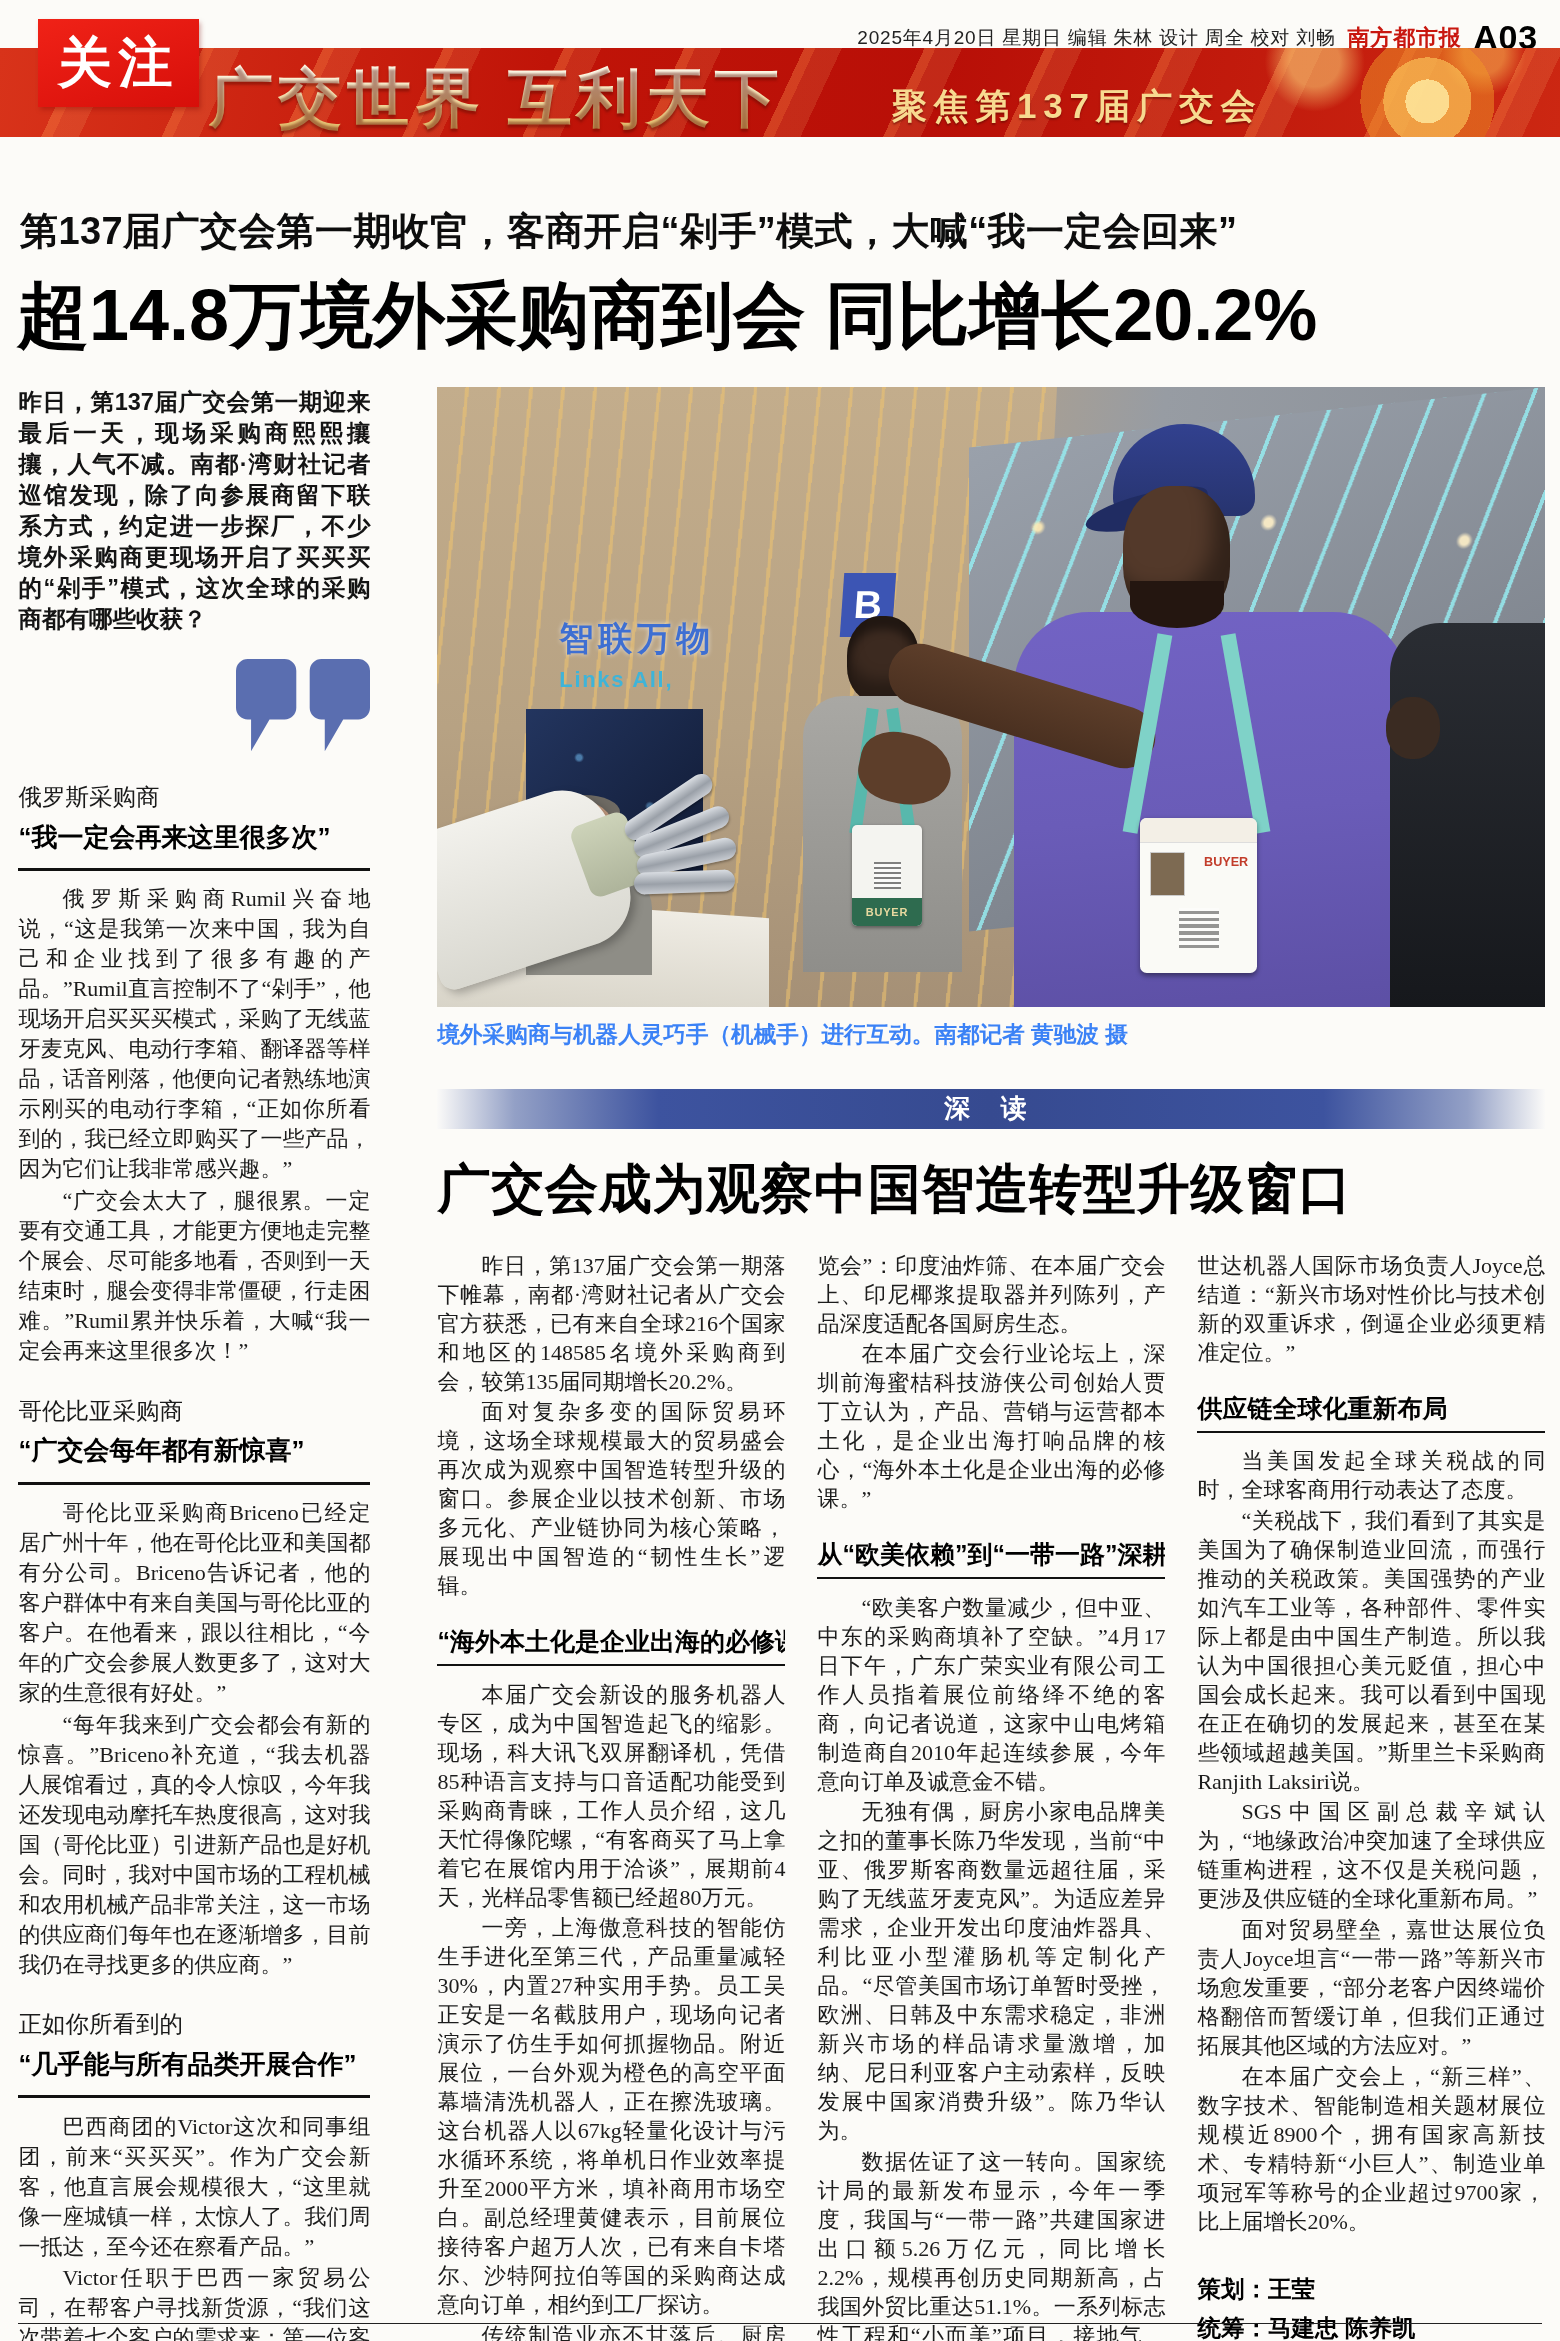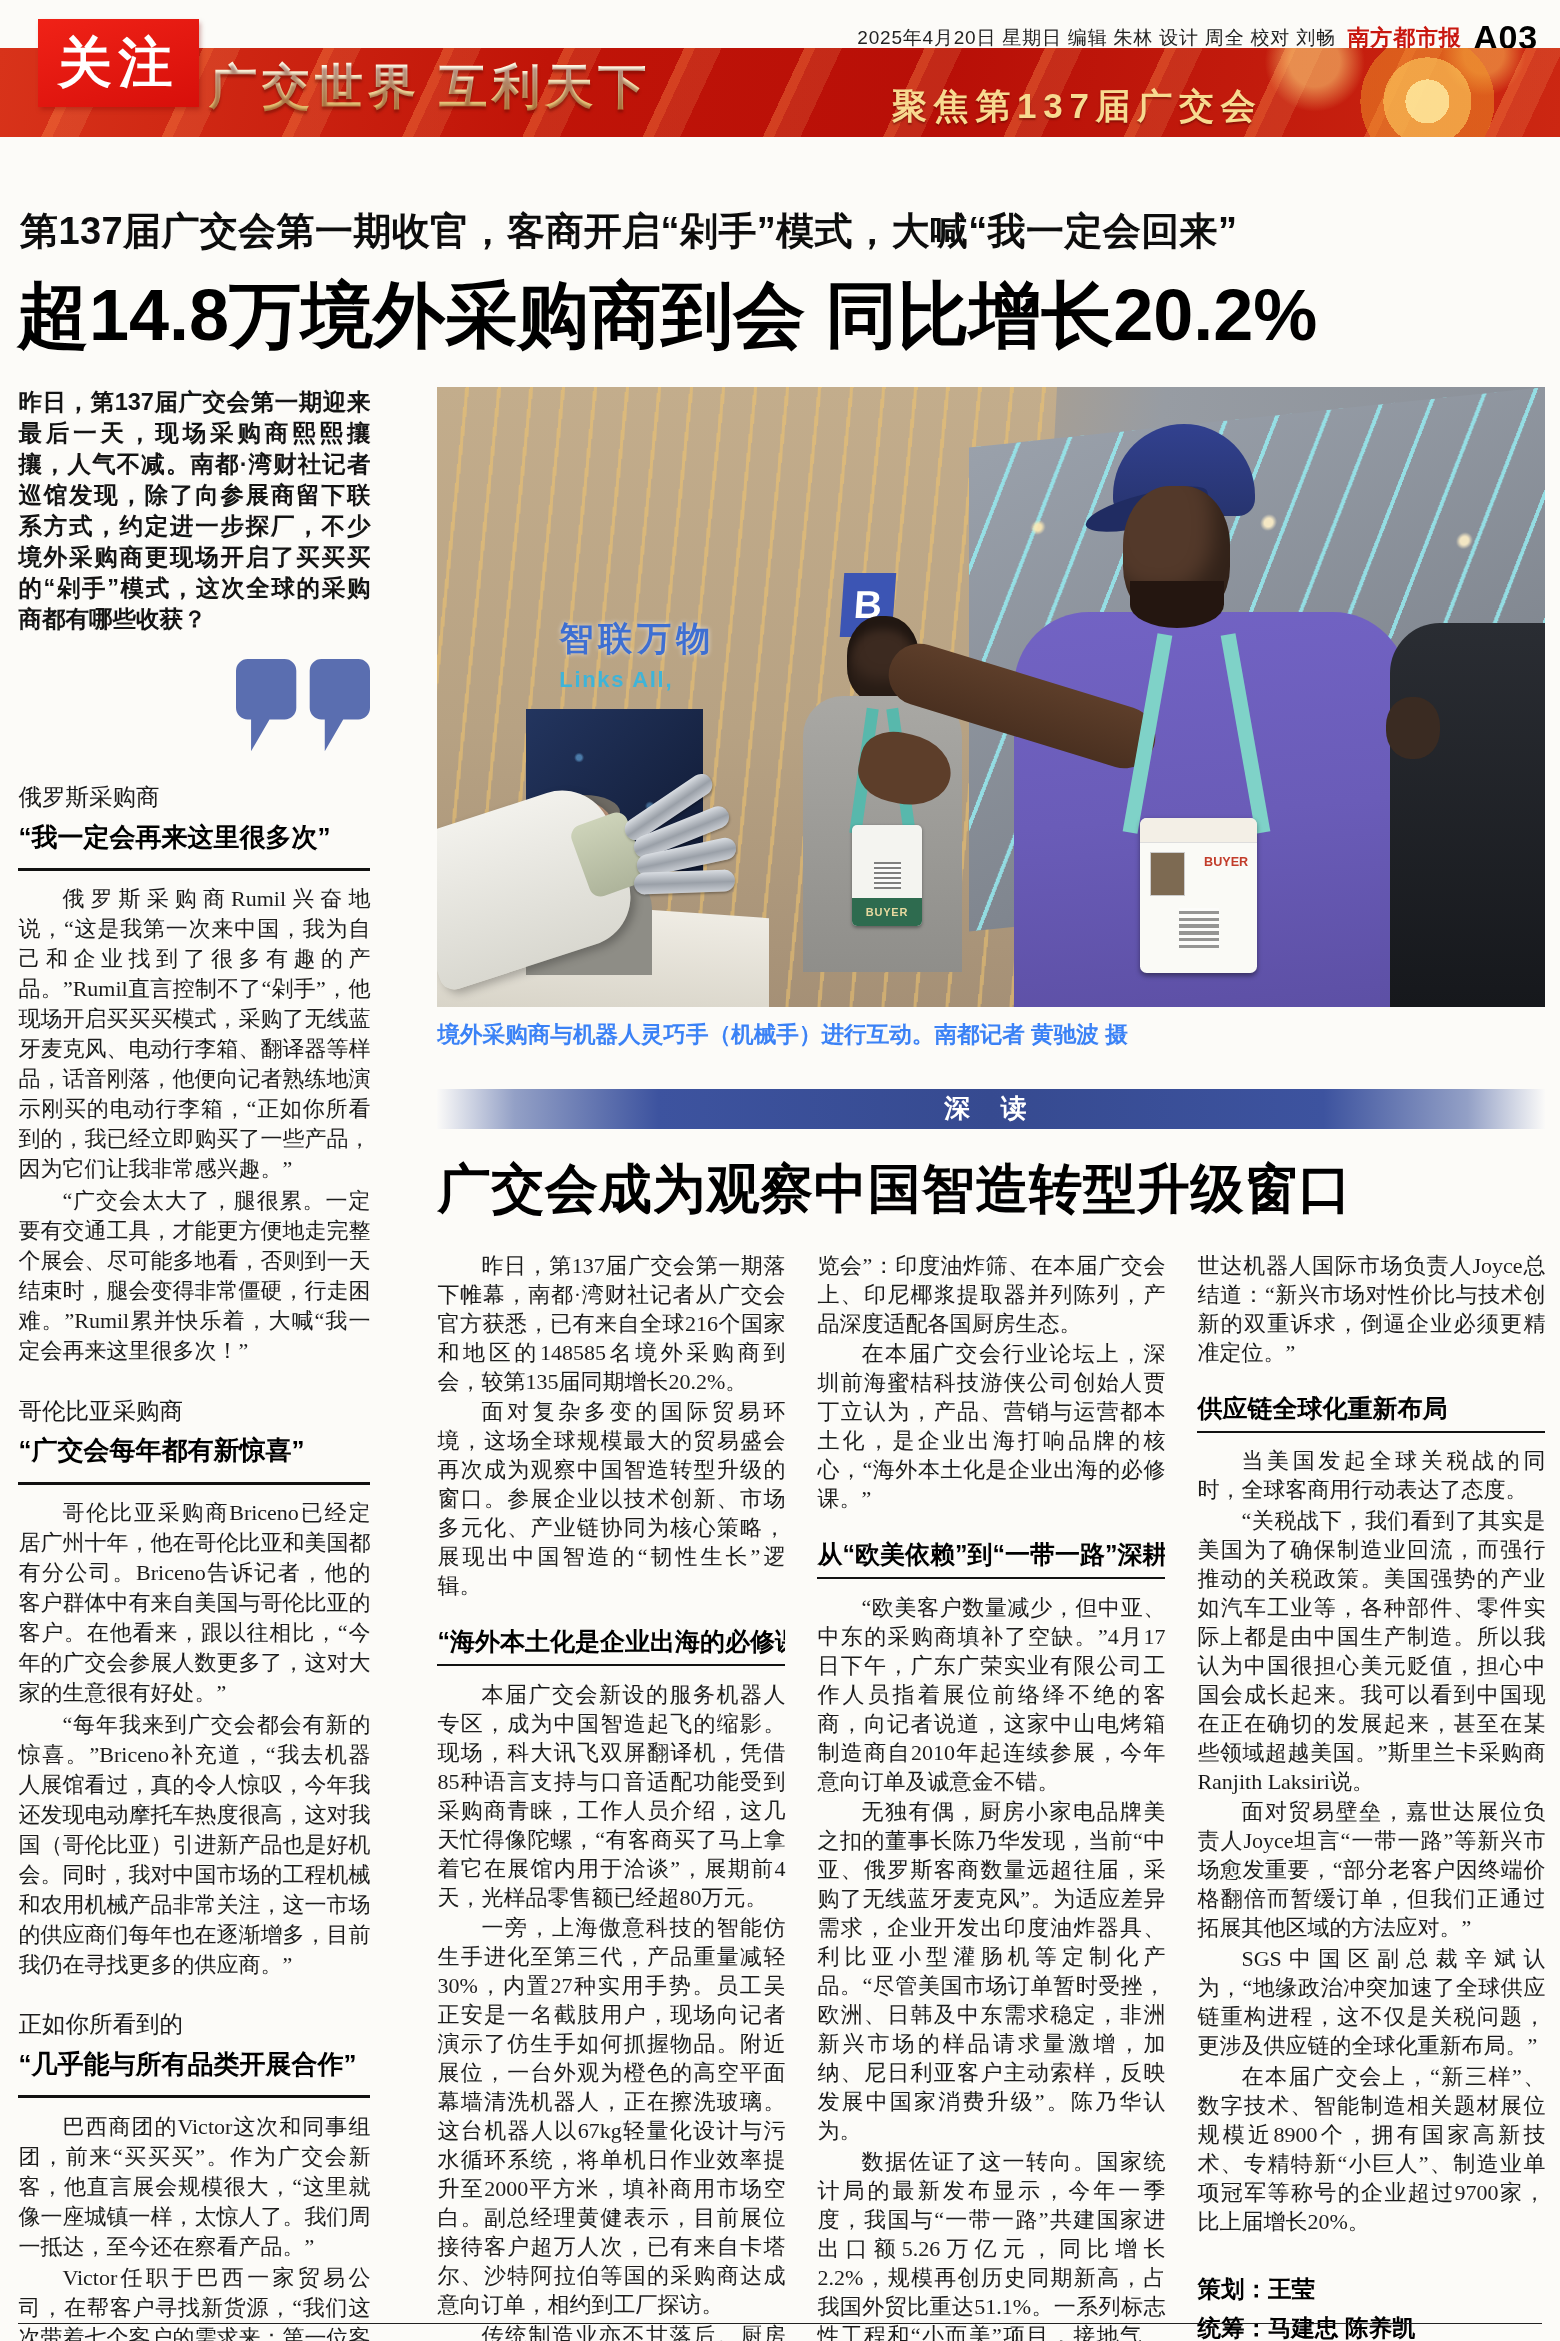--- a/index.html
+++ b/index.html
@@ -28,21 +28,21 @@
   .banner-flower {
     position:absolute; right:34px; top:-34px; width:352px; height:159px;
     background:
       radial-gradient(circle at 72% 55%, rgba(255,230,150,.95) 0 22px, rgba(250,190,80,.8) 22px 44px, rgba(240,150,40,.5) 44px 67px, rgba(240,150,40,0) 67px),
       radial-gradient(circle at 40% 30%, rgba(255,215,120,.55) 0 25px, rgba(255,215,120,0) 50px),
       radial-gradient(circle at 88% 25%, rgba(255,200,90,.5) 0 20px, rgba(255,200,90,0) 42px);
   }
   .banner-title {
     position:absolute; left:209px; top:6.7px;
     font-family:"Liberation Sans","DejaVu Sans",sans-serif;
-    font-size:48px; font-weight:900; letter-spacing:5px;
+    font-size:64px; font-weight:900; letter-spacing:5px;
     background:linear-gradient(180deg,#fffbe8 20%,#f3dca0 55%,#e0b65e 90%);
     -webkit-background-clip:text; background-clip:text; color:transparent;
     text-shadow:0 2.5px 2.5px rgba(90,10,0,.45);
   }
   .banner-sub {
     position:absolute; left:892px; top:35px;
     font-family:"Liberation Sans","DejaVu Sans",sans-serif;
     font-size:35px; font-weight:bold; letter-spacing:6.7px; color:#f7da90;
     text-shadow:0 1.7px 1.7px rgba(90,10,0,.5);
   }
@@ -359,22 +359,22 @@
           <p class="body-p">无独有偶，厨房小家电品牌美之扣的董事长陈乃华发现，当前“中亚、俄罗斯客商数量远超往届，采购了无线蓝牙麦克风”。为适应差异需求，企业开发出印度油炸器具、利比亚小型灌肠机等定制化产品。“尽管美国市场订单暂时受挫，欧洲、日韩及中东需求稳定，非洲新兴市场的样品请求量激增，加纳、尼日利亚客户主动索样，反映发展中国家消费升级”。陈乃华认为。</p>
           <p class="body-p">数据佐证了这一转向。国家统计局的最新发布显示，今年一季度，我国与“一带一路”共建国家进出口额5.26万亿元，同比增长2.2%，规模再创历史同期新高，占我国外贸比重达51.1%。一系列标志性工程和“小而美”项目，接地气、惠民生，在“一带一路”共建国家生根发芽，带动相关产品贸易往来。</p>
 
         </div>
 
         <div class="dcol">
           <p class="body-p noindent">世达机器人国际市场负责人Joyce总结道：“新兴市场对性价比与技术创新的双重诉求，倒逼企业必须更精准定位。”</p>
           <div class="d-subhead">供应链全球化重新布局</div>
           <p class="body-p">当美国发起全球关税战的同时，全球客商用行动表达了态度。</p>
           <p class="body-p">“关税战下，我们看到了其实是美国为了确保制造业回流，而强行推动的关税政策。美国强势的产业如汽车工业等，各种部件、零件实际上都是由中国生产制造。所以我认为中国很担心美元贬值，担心中国会成长起来。我可以看到中国现在正在确切的发展起来，甚至在某些领域超越美国。”斯里兰卡采购商Ranjith Laksiri说。</p>
+          <p class="body-p">SGS中国区副总裁辛斌认为，“地缘政治冲突加速了全球供应链重构进程，这不仅是关税问题，更涉及供应链的全球化重新布局。”</p>
           <p class="body-p">面对贸易壁垒，嘉世达展位负责人Joyce坦言“一带一路”等新兴市场愈发重要，“部分老客户因终端价格翻倍而暂缓订单，但我们正通过拓展其他区域的方法应对。”</p>
-          <p class="body-p">SGS中国区副总裁辛斌认为，“地缘政治冲突加速了全球供应链重构进程，这不仅是关税问题，更涉及供应链的全球化重新布局。”</p>
           <p class="body-p">在本届广交会上，“新三样”、数字技术、智能制造相关题材展位规模近8900个，拥有国家高新技术、专精特新“小巨人”、制造业单项冠军等称号的企业超过9700家，比上届增长20%。</p>
           <div class="credits">
             <div>策划：王莹</div>
             <div>统筹：马建忠 陈养凯</div>
 
           </div>
         </div>
       </div>
 
     </div>

